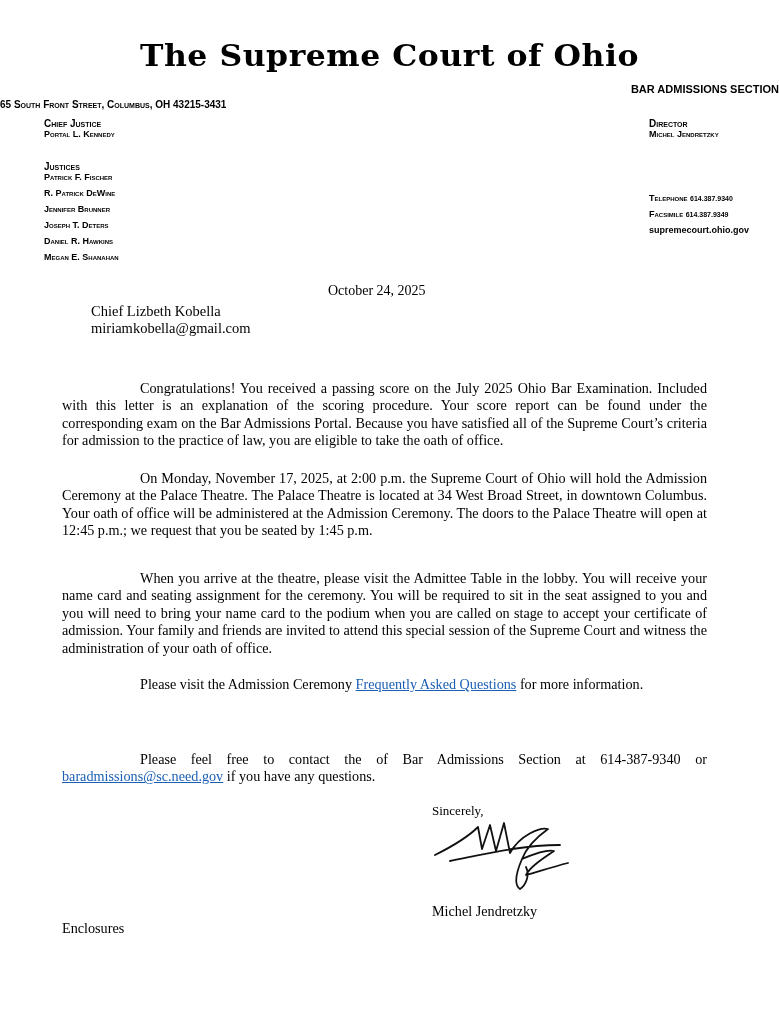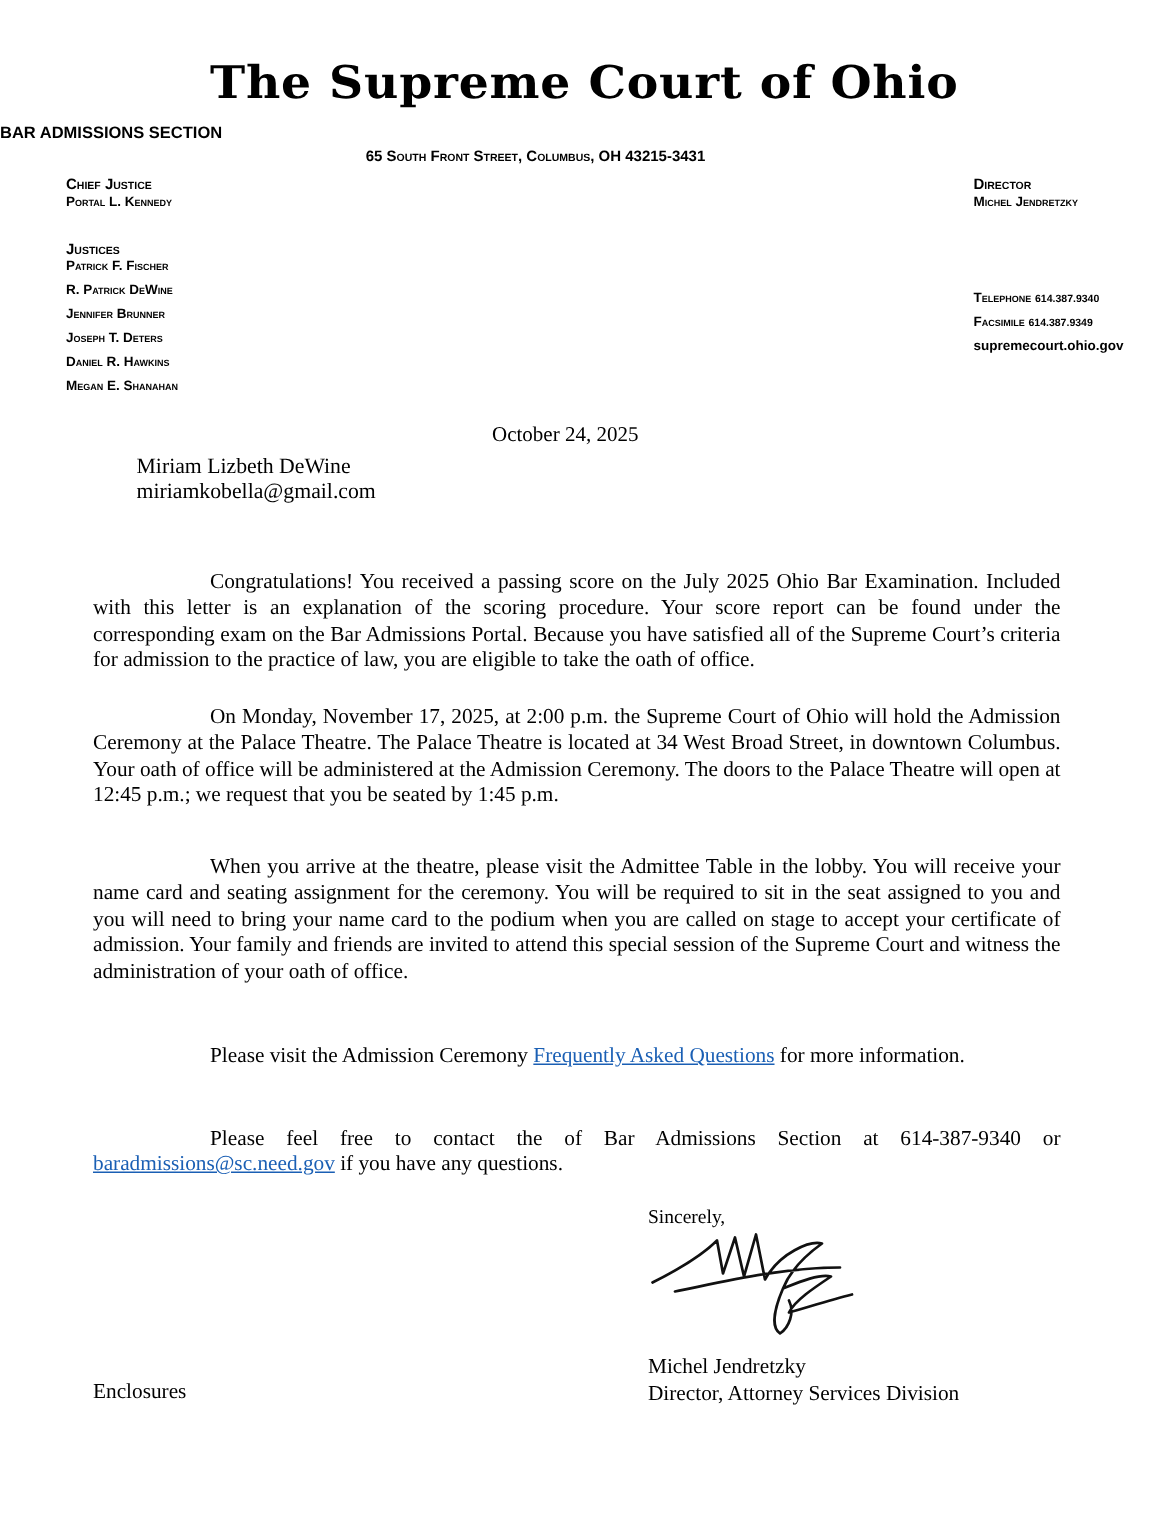--- a/index.html
+++ b/index.html
@@ -5,43 +5,43 @@
   html, body { margin: 0; padding: 0; background: #ffffff; }
   body { width: 779px; height: 1024px; position: relative; overflow: hidden; color: #000; }
   .serif { font-family: "Liberation Serif", "DejaVu Serif", serif; }
   .title {
     position: absolute; left: 0; width: 779px; top: 38px; text-align: center;
     font-family: "DejaVu Serif", "Liberation Serif", serif;
     font-weight: bold; font-size: 30px; letter-spacing: 0.5px;
     transform: scaleX(1.05);
   }
   .section-name {
-    position: absolute; left: 0; width: 779px; top: 83px; text-align: left;
+    position: absolute; left: 0; width: 779px; top: 83px; text-align: right;
     font-family: "Liberation Sans", sans-serif; font-weight: bold; font-size: 11px;
   }
   .address {
-    position: absolute; left: 0; width: 714px; top: 99px; text-align: center;
+    position: absolute; left: 0; width: 714px; top: 99px; text-align: left;
     font-family: "Liberation Sans", sans-serif; font-weight: bold; font-size: 10px;
   }
   .sc { font-variant: small-caps; }
   .leftcol { position: absolute; left: 44px; top: 118px; font-family: "Liberation Sans", sans-serif; font-size: 9px; font-weight: bold; line-height: 11px; }
   .leftcol .lbl { font-size: 10px; }
   .leftcol .gap { height: 16px; }
   .leftcol .row { height: 16px; }
   .rightcol { position: absolute; right: 30px; top: 118px; text-align: left; font-family: "Liberation Sans", sans-serif; font-size: 9px; font-weight: bold; line-height: 11px; }
   .rightcol .row { height: 16px; }
   .date { position: absolute; left: 328px; top: 283px; font-size: 14px; }
   .recipient { position: absolute; left: 91px; top: 303px; font-size: 14.5px; line-height: 17px; }
   .body { position: absolute; left: 62px; width: 645px; font-size: 14.2px; line-height: 17.4px; text-align: justify; }
   .body p { margin: 0; text-indent: 78px; }
   .link { color: #1a5fb4; text-decoration: underline; }
   .p1 { top: 380px; }
   .p2 { top: 470px; }
   .p3 { top: 570px; }
-  .p4 { top: 696px; }
+  .p4 { top: 676px; }
   .p5 { top: 751px; }
   .sincerely { position: absolute; left: 432px; top: 803px; font-size: 13px; }
   .signature { position: absolute; left: 430px; top: 815px; }
   .signer { position: absolute; left: 432px; top: 903px; font-size: 14.2px; line-height: 17.5px; }
   .enclosures { position: absolute; left: 62px; top: 920px; font-size: 14.2px; }
 </style>
 </head>
 <body>
 
 <div>
@@ -68,21 +68,21 @@
   <div class="row">Michel Jendretzky</div>
   <div style="height:48px"></div>
   <div class="row"><span>Telephone</span> <span style="font-size:7px">614.387.9340</span></div>
   <div class="row"><span>Facsimile</span> <span style="font-size:7px">614.387.9349</span></div>
   <div class="row" style="font-variant:normal">supremecourt.ohio.gov</div>
 </div>
 
 <div class="date serif">October 24, 2025</div>
 
 <div class="recipient serif">
-  <div>Miriam Lizbeth DeWine</div>
+  <div>Chief Lizbeth Kobella</div>
   <div>miriamkobella@gmail.com</div>
 </div>
 
 <div class="body serif p1">
     <p>Congratulations! You received a passing score on the July 2025 Ohio Bar Examination. Included with this letter is an explanation of the scoring procedure. Your score report can be found under the corresponding exam on the Bar Admissions Portal. Because you have satisfied all of the Supreme Court’s criteria for admission to the practice of law, you are eligible to take the oath of office.</p>
   </div>
 <div class="body serif p2">
     <p>On Monday, November 17, 2025, at 2:00 p.m. the Supreme Court of Ohio will hold the Admission Ceremony at the Palace Theatre.  The Palace Theatre is located at 34 West Broad Street, in downtown Columbus.  Your oath of office will be administered at the Admission Ceremony.  The doors to the Palace Theatre will open at 12:45 p.m.; we request that you be seated by 1:45 p.m.</p>
   </div>
 <div class="body serif p3">
@@ -98,16 +98,15 @@
 <div class="sincerely serif">Sincerely,</div>
 
 <div class="signature">
   <svg width="150" height="80" viewBox="0 0 150 80">
     <path d="M5 40 C 25 30, 40 20, 48 12 L 52 34 L 60 10 L 66 36 L 74 8 L 80 38 C 90 20, 110 12, 118 14 C 104 24, 96 34, 92 44 C 102 40, 116 34, 124 36 C 112 44, 100 52, 96 60 C 104 58, 122 52, 138 48 M 20 46 C 50 40, 90 30, 130 30 M 92 44 C 86 58, 84 70, 90 74 C 96 70, 100 60, 96 52" fill="none" stroke="#111" stroke-width="1.8" stroke-linecap="round" stroke-linejoin="round"></path>
   </svg>
 </div>
 
 <div class="signer serif">
   <div>Michel Jendretzky</div>
-  <div>Director, Attorney Services Division</div>
 </div>
 
 <div class="enclosures serif">Enclosures</div>
 
 </body></html>

